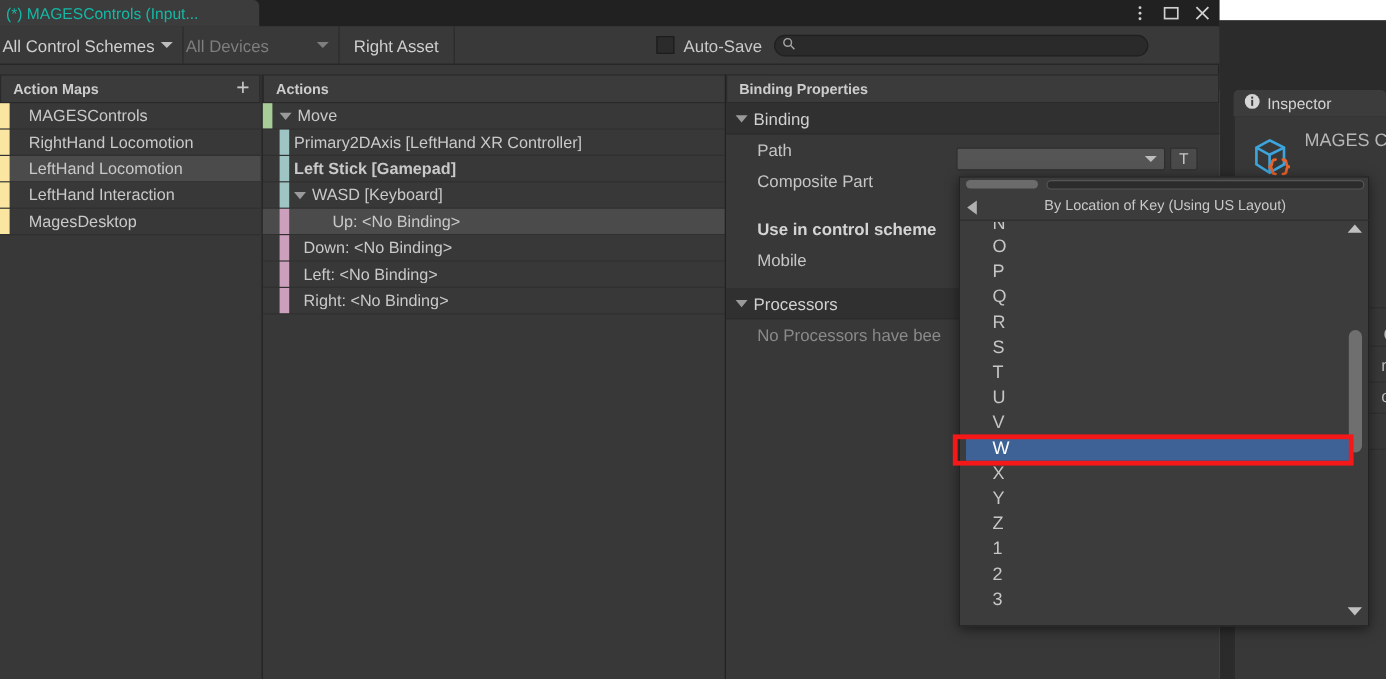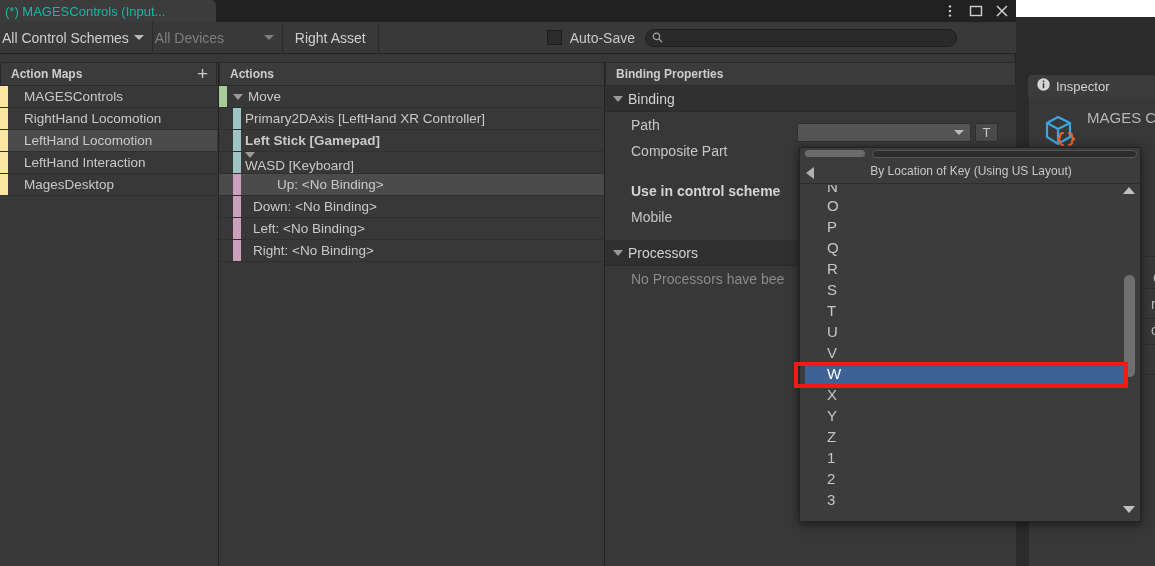--- a/index.html
+++ b/index.html
@@ -373,21 +373,21 @@
             </span>
           </div>
           <div class="row">
             <span class="bar2" style="background: rgb(158, 196, 196);"></span>
             <span style="display: flex; align-items: center; padding-left: 26px; font-weight: bold;">
               <span class="lbl">Left Stick [Gamepad]</span>
             </span>
           </div>
           <div class="row">
             <span class="bar2" style="background: rgb(158, 196, 196);"></span>
-            <span style="display: flex; padding-left: 26px; flex-direction: column;">
+            <span style="display: flex; align-items: center; padding-left: 26px;">
               <span class="tri"></span>
               <span class="lbl">WASD [Keyboard]</span>
             </span>
           </div>
           <div class="row sel">
             <span class="bar2" style="background: rgb(204, 160, 188);"></span>
             <span style="display: flex; align-items: center; padding-left: 34px; margin-left: 24px;">
               <span class="lbl">Up: &lt;No Binding&gt;</span>
             </span>
           </div>

